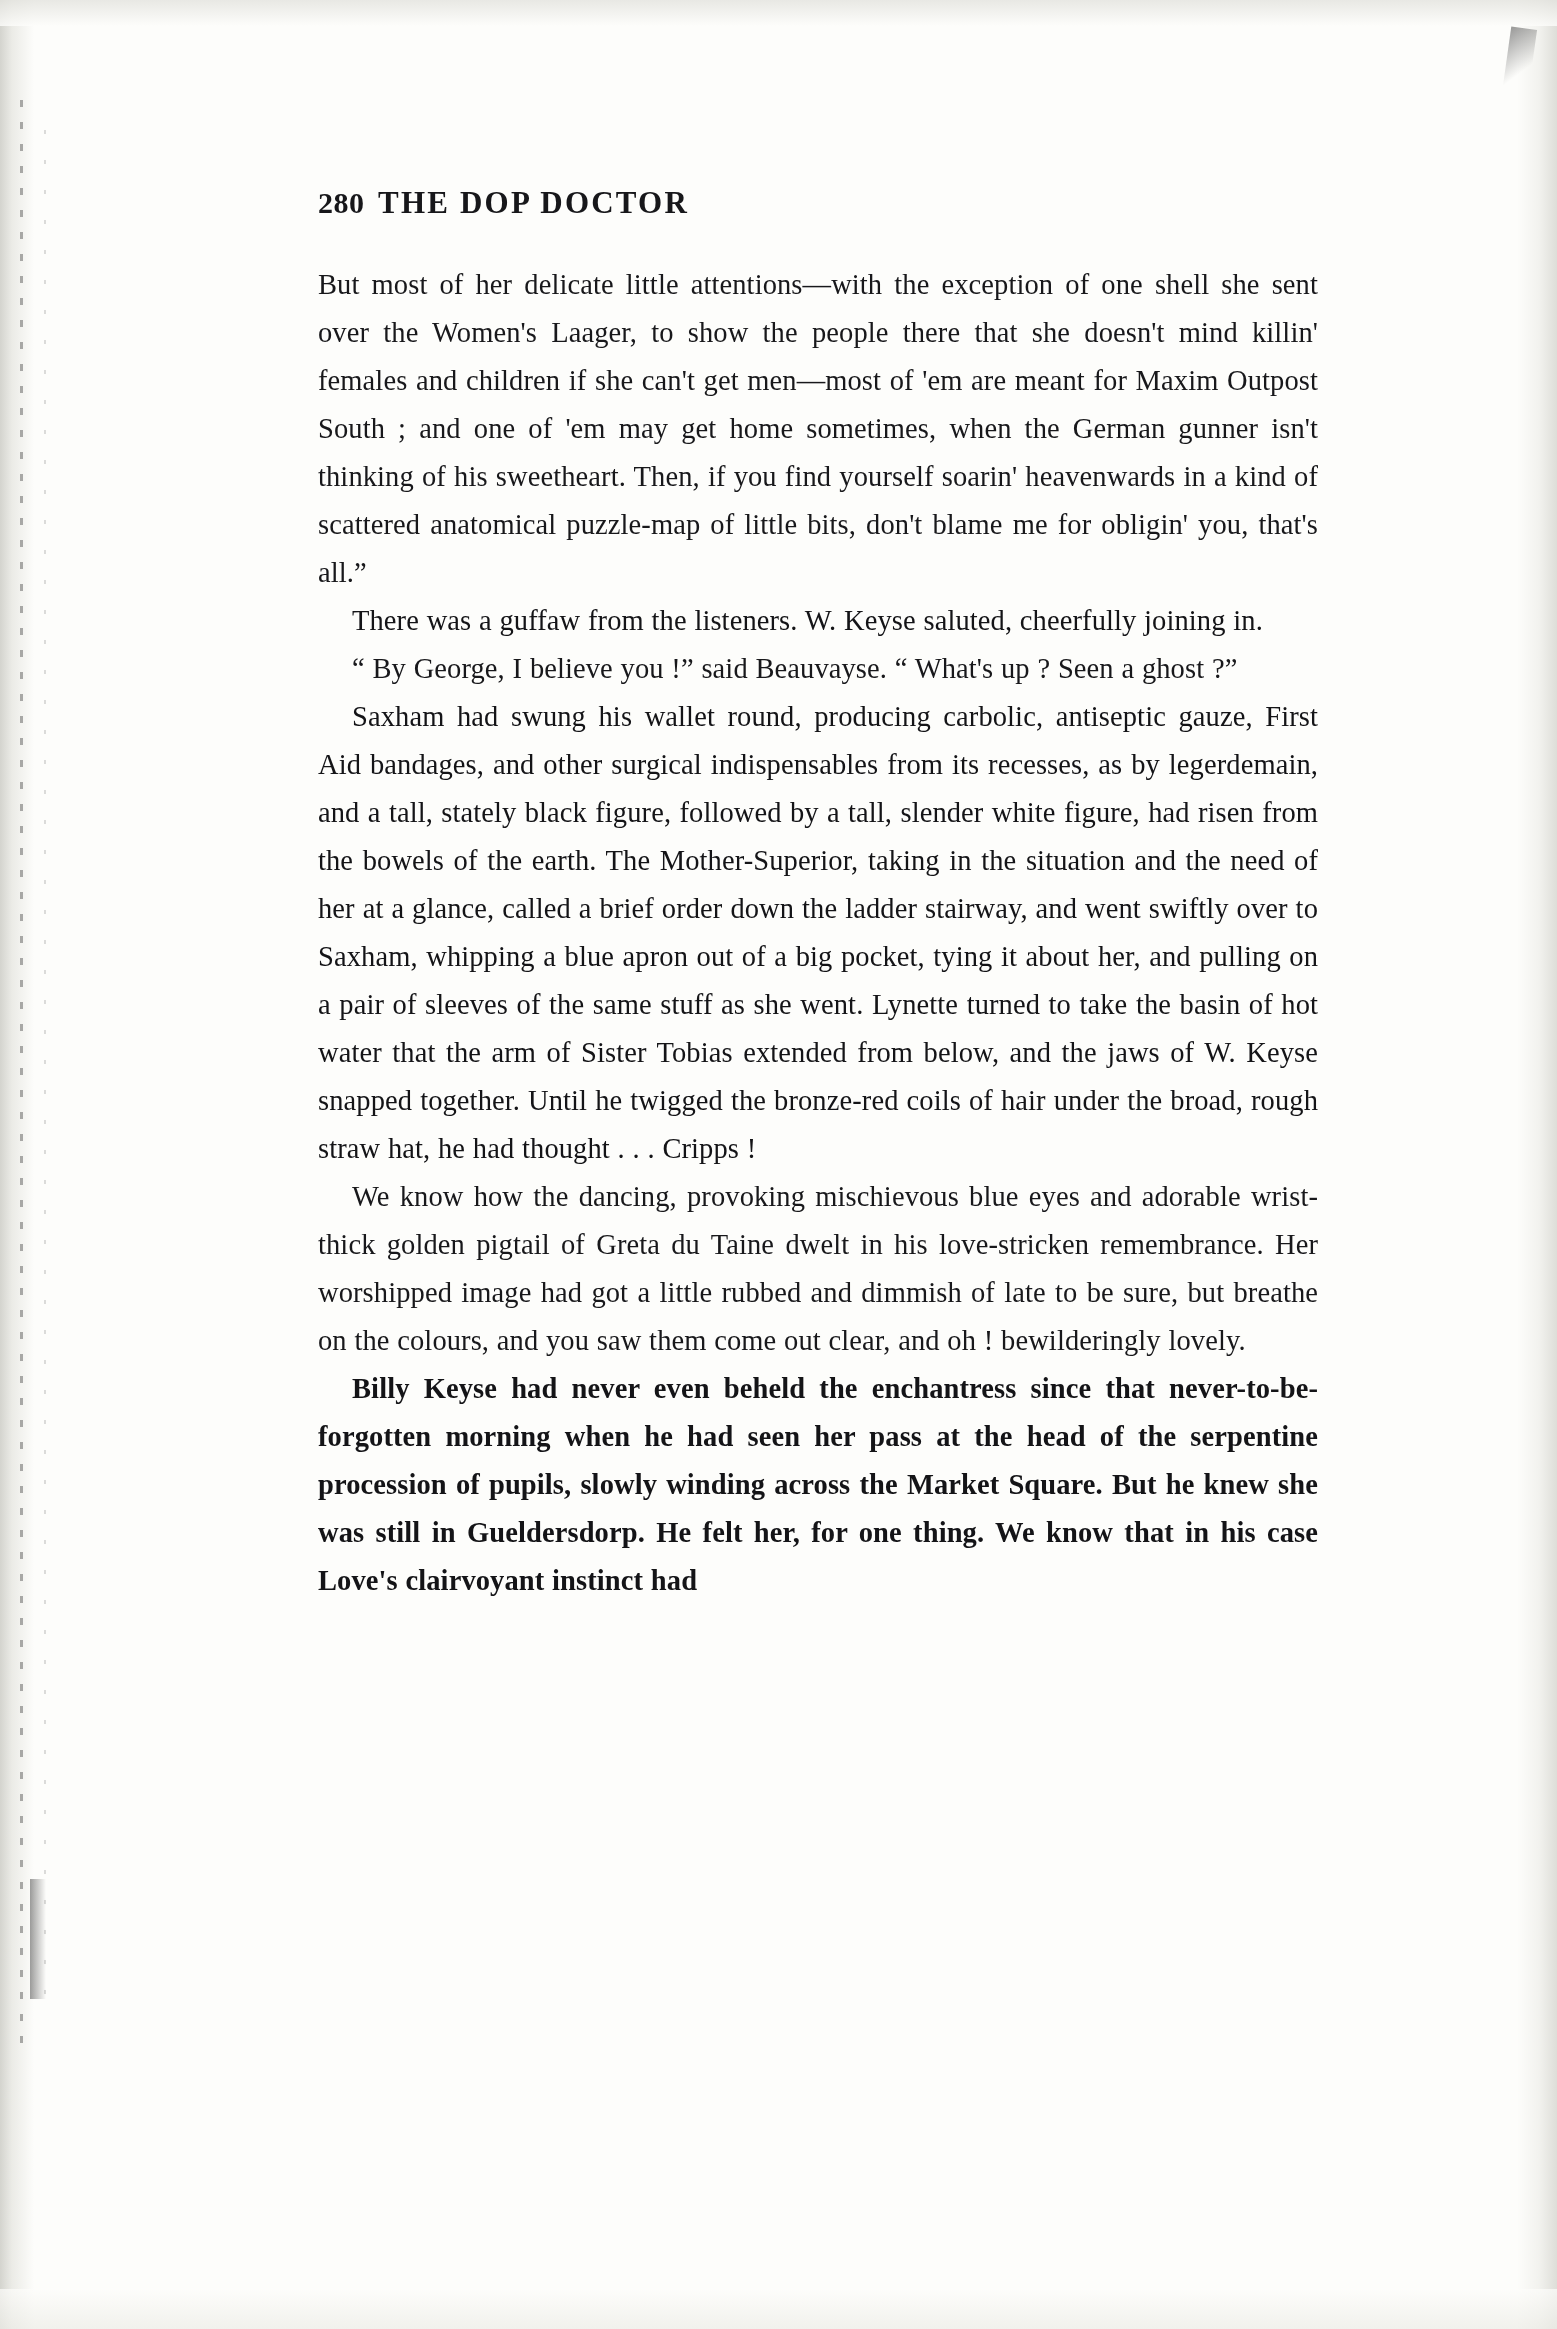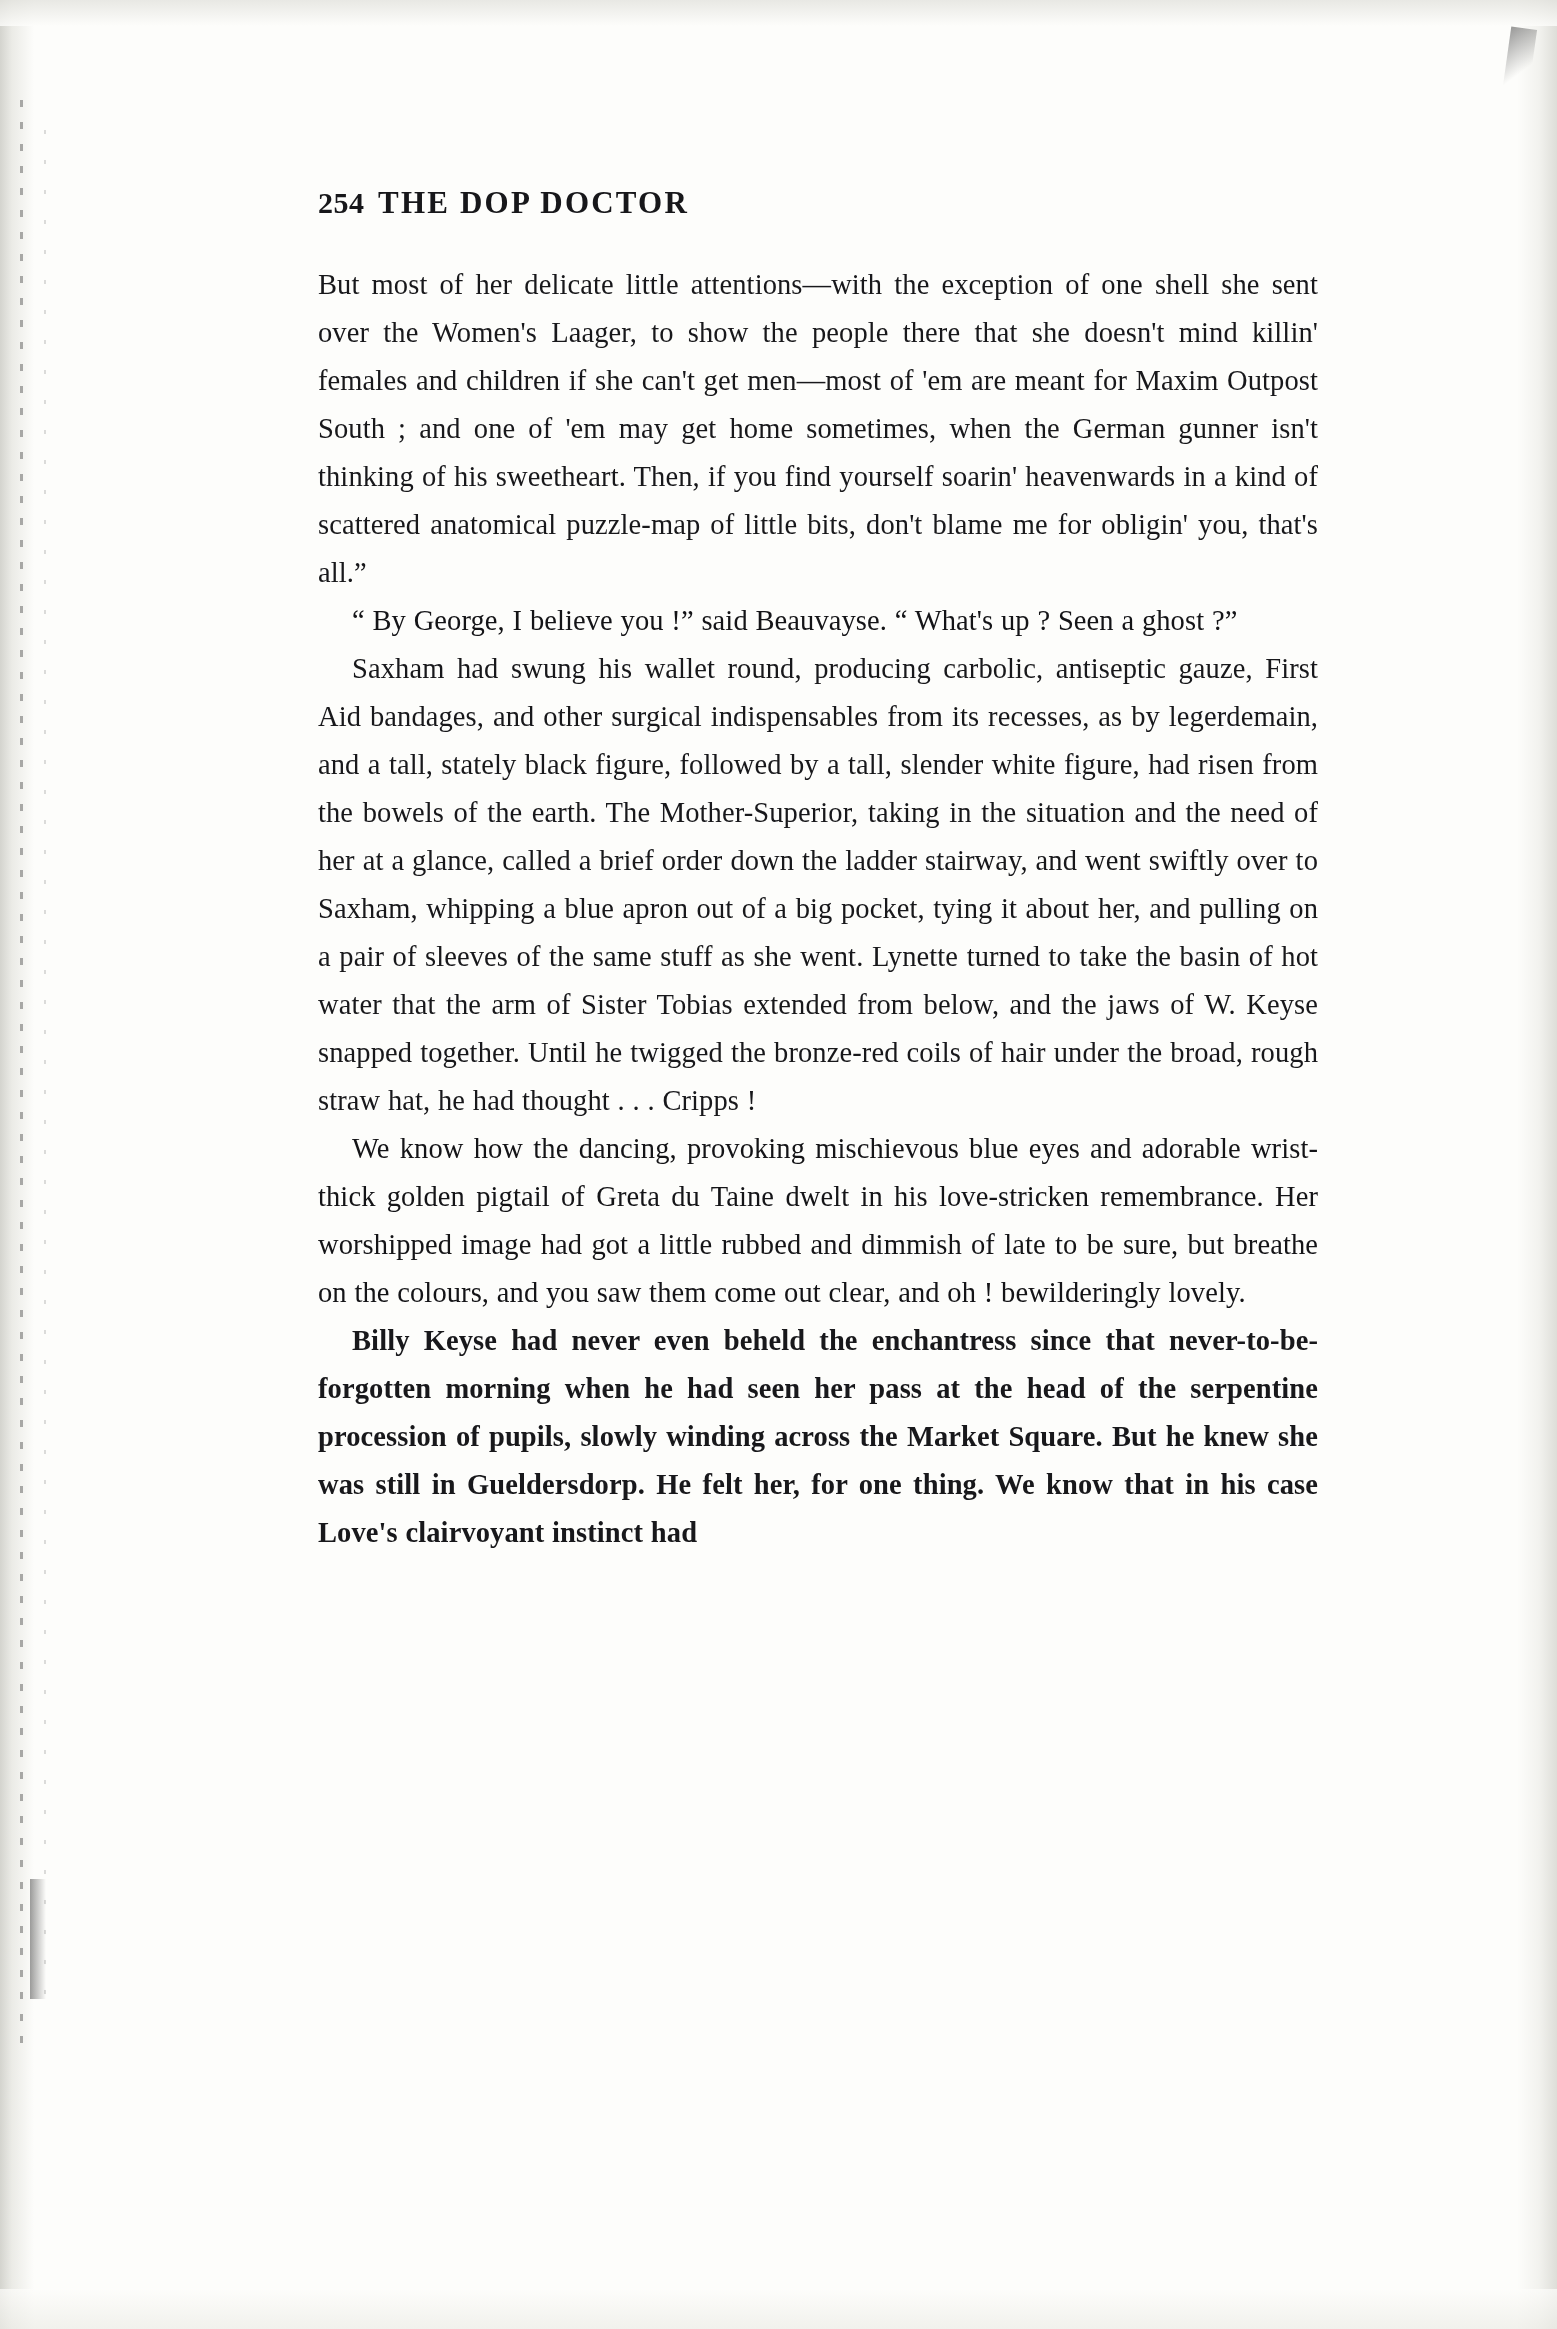--- a/index.html
+++ b/index.html
@@ -152,24 +152,25 @@
   <div class="scan-edge-top"></div>
   <div class="scan-edge-bottom"></div>
   <div class="scan-speck-line"></div>
   <div class="scan-speck-line2"></div>
   <div class="scan-corner-tr"></div>
   <div class="scan-blot-bl"></div>
 
   <div class="page-body">
 
     <div class="header-row">
-      <div class="folio">254</div>
+      <div class="folio">280</div>
       <div class="running-head">THE DOP DOCTOR</div>
     </div>
 
     <p class="para">But most of her delicate little attentions—with the exception of one shell she sent over the Women's Laager, to show the people there that she doesn't mind killin' females and children if she can't get men—most of 'em are meant for Maxim Outpost South ; and one of 'em may get home sometimes, when the German gunner isn't thinking of his sweetheart.   Then, if you find yourself soarin' heavenwards in a kind of scattered anatomical puzzle-map of little bits, don't blame me for obligin' you, that's all.”</p>
+    <p class="para indent">There was a guffaw from the listeners.  W. Keyse saluted, cheerfully joining in.</p>
     <p class="para q-indent">“ By George, I believe you !” said Beauvayse.  “ What's up ?   Seen a ghost ?”</p>
     <p class="para indent">Saxham had swung his wallet round, producing carbolic, antiseptic gauze, First Aid bandages, and other surgical indispensables from its recesses, as by legerdemain, and a tall, stately black figure, followed by a tall, slender white figure, had risen from the bowels of the earth.   The Mother-Superior, taking in the situation and the need of her at a glance, called a brief order down the ladder stairway, and went swiftly over to Saxham, whipping a blue apron out of a big pocket, tying it about her, and pulling on a pair of sleeves of the same stuff as she went.   Lynette turned to take the basin of hot water that the arm of Sister Tobias extended from below, and the jaws of W. Keyse snapped together.   Until he twigged the bronze-red coils of hair under the broad, rough straw hat, he had thought . . .   Cripps !</p>
     <p class="para indent">We know how the dancing, provoking mischievous blue eyes and adorable wrist-thick golden pigtail of Greta du Taine dwelt in his love-stricken remembrance.   Her worshipped image had got a little rubbed and dimmish of late to be sure, but breathe on the colours, and you saw them come out clear, and oh ! bewilderingly lovely.</p>
     <p class="para indent bold-ink">Billy Keyse had never even beheld the enchantress since that never-to-be-forgotten morning when he had seen her pass at the head of the serpentine procession of pupils, slowly winding across the Market Square.   But he knew she was still in Gueldersdorp.   He felt her, for one thing. We know that in his case Love's clairvoyant instinct had</p>
 
   </div>
 </div>
 
 </body></html>

